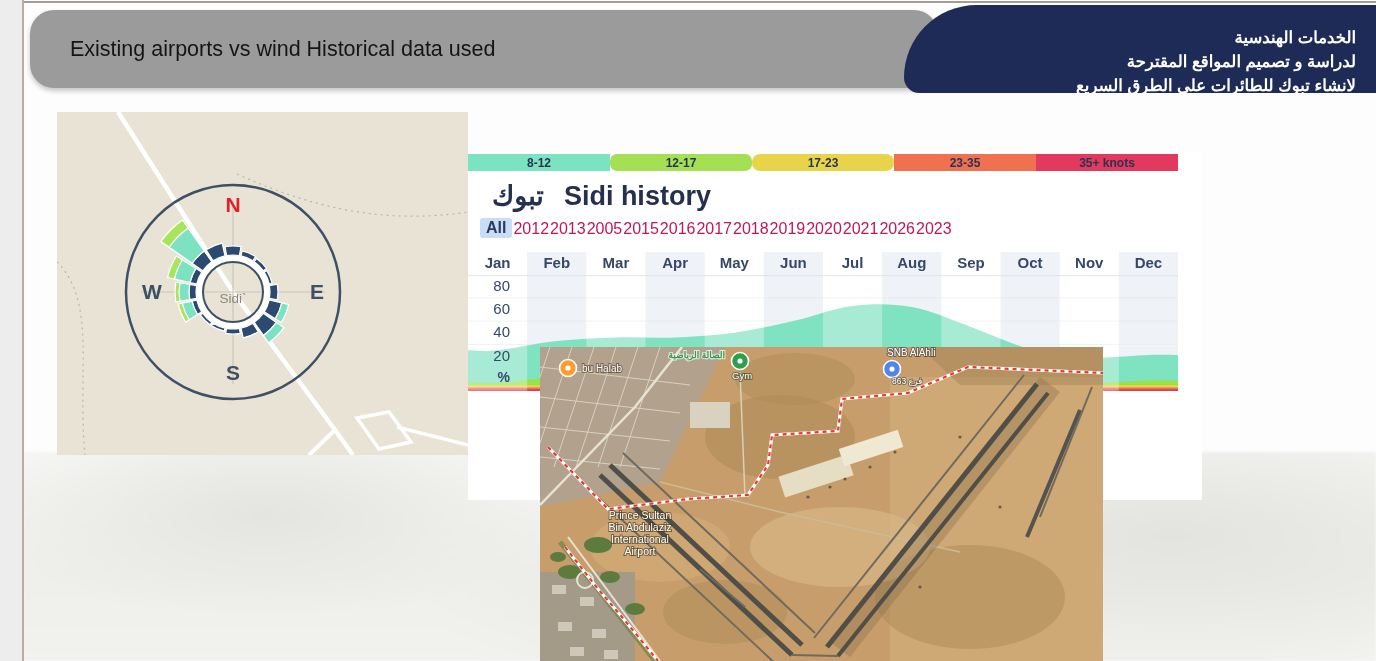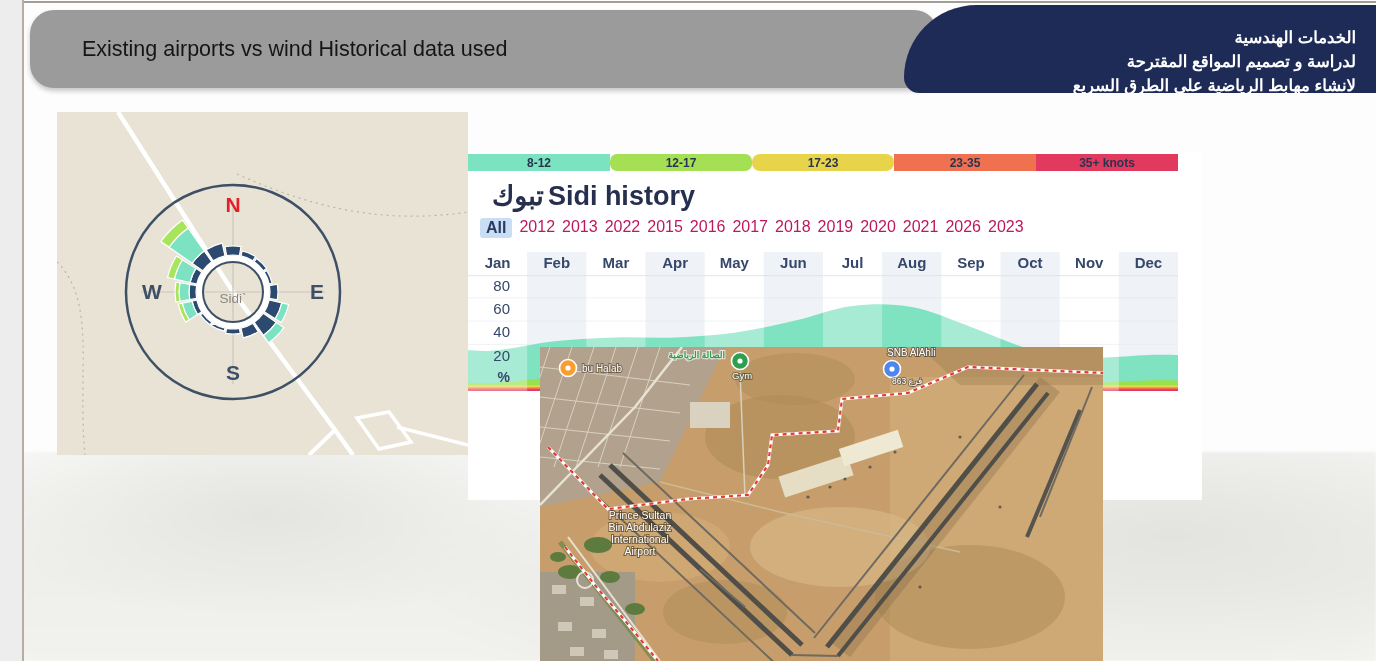--- a/index.html
+++ b/index.html
@@ -11,36 +11,36 @@
       radial-gradient(420px 150px at 18% 30%, #e4e4e1 0%, rgba(228,228,225,0) 70%),
       radial-gradient(500px 180px at 55% 65%, #e9e9e6 0%, rgba(233,233,230,0) 70%),
       radial-gradient(600px 200px at 85% 40%, #e3e3e0 0%, rgba(227,227,224,0) 70%),
       linear-gradient(180deg,#f6f6f4 0%,#efefec 60%,#f2f2ef 100%);
     filter:blur(1px);}
   .top-line{position:absolute;left:23px;right:0;top:1px;height:2px;background:#a39d96;z-index:1;}
   .left-line{position:absolute;left:22px;top:0;bottom:0;width:2px;background:#b3ada5;z-index:1;}
 
   .title-bubble{position:absolute;left:30px;top:10px;width:908px;height:78px;background:#9b9b9b;
     border-radius:24px;z-index:3;box-shadow:0 3px 5px rgba(0,0,0,.22);}
-  .title-bubble span{display:block;padding-left:52px;line-height:78px;font-size:21.5px;color:#151515;}
+  .title-bubble span{display:block;padding-left:40px;line-height:78px;font-size:21.5px;color:#151515;}
 
   .banner{position:absolute;right:0;top:5px;width:472px;height:88px;background:#1d2b56;z-index:4;
     border-radius:85px 0 0 18px;box-sizing:border-box;padding:21px 20px 0 0;text-align:right;direction:rtl;}
   .banner div{color:#ffffff;font-weight:bold;font-size:16.5px;line-height:1.45;}
 
   .map-panel{position:absolute;left:57px;top:112px;width:411px;height:343px;background:#e8e3d5;z-index:2;}
   .chart-panel{position:absolute;left:468px;top:108px;width:734px;height:348px;background:#ffffff;z-index:2;margin-top:44px;}
 
   .legend{position:absolute;left:0;top:2px;width:710px;height:17px;display:flex;}
   .legend .seg{flex:1;display:flex;align-items:center;justify-content:center;
     font-size:12px;font-weight:bold;color:#2a3350;}
 
-  .chart-title{position:absolute;left:24px;top:28px;display:flex;gap:4px;align-items:baseline;
+  .chart-title{position:absolute;left:24px;top:28px;display:flex;gap:20px;align-items:baseline;
     font-size:27px;font-weight:bold;color:#262f4e;}
-  .tabs{position:absolute;left:12px;top:66px;display:flex;gap:7px;align-items:flex-start;font-size:16px;}
+  .tabs{position:absolute;left:12px;top:66px;display:flex;gap:1px;align-items:flex-end;font-size:16px;}
   .tabs .tab{color:#be185d;cursor:pointer;}
   .tabs .tab.active{background:#c9ddf4;color:#2b3a60;font-weight:bold;border-radius:3px;padding:1px 6px;}
 
   .chart-svg{position:absolute;left:0;top:100px;}
 
   .satellite{position:absolute;left:540px;top:347px;width:563px;height:314px;z-index:5;overflow:hidden;}
 
   svg text{font-family:"Liberation Sans",sans-serif;}
 </style>
 </head>
@@ -53,21 +53,21 @@
   <div class="top-line"></div>
   <div class="left-line"></div>
 
   <div class="title-bubble">
     <span>Existing airports vs  wind Historical data used</span>
   </div>
 
   <div class="banner">
     <div>الخدمات الهندسية</div>
     <div>لدراسة و تصميم المواقع المقترحة</div>
-    <div>لانشاء مهابط الرياضية على الطرق السريع</div>
+    <div>لانشاء تبوك للطائرات على الطرق السريع</div>
   </div>
 
   <div class="map-panel">
     <svg id="rose-svg" width="411" height="343" viewBox="0 0 411 343">
         <g>
           <path d="M 61 0 L 176 180 L 278 318 L 296 343" stroke="#ffffff" stroke-width="4.5" fill="none"></path>
           <path d="M 278 318 L 252 343" stroke="#ffffff" stroke-width="4" fill="none"></path>
           <path d="M 300 306 L 332 300 L 354 330 L 322 337 Z" stroke="#ffffff" stroke-width="3.5" fill="none"></path>
           <path d="M 340 315 L 411 333" stroke="#ffffff" stroke-width="3.5" fill="none"></path>
           <path d="M 180 62 C 260 98 330 112 411 100" stroke="#b9b5a9" stroke-width="1.2" fill="none" stroke-dasharray="2 4"></path>
@@ -123,21 +123,21 @@
         <div class="seg" style="background: rgb(226, 58, 95);">35+ knots</div>
       </div>
     <div class="chart-title">
       <span>تبوك</span>
       <span>Sidi history</span>
     </div>
     <div class="tabs" id="tabs">
         <div class="tab active">All</div>
         <div class="tab">2012</div>
         <div class="tab">2013</div>
-        <div class="tab">2022</div>
+        <div class="tab">2005</div>
         <div class="tab">2015</div>
         <div class="tab">2016</div>
         <div class="tab">2017</div>
         <div class="tab">2018</div>
         <div class="tab">2019</div>
         <div class="tab">2020</div>
         <div class="tab">2021</div>
         <div class="tab">2026</div>
         <div class="tab">2023</div>
       </div>

